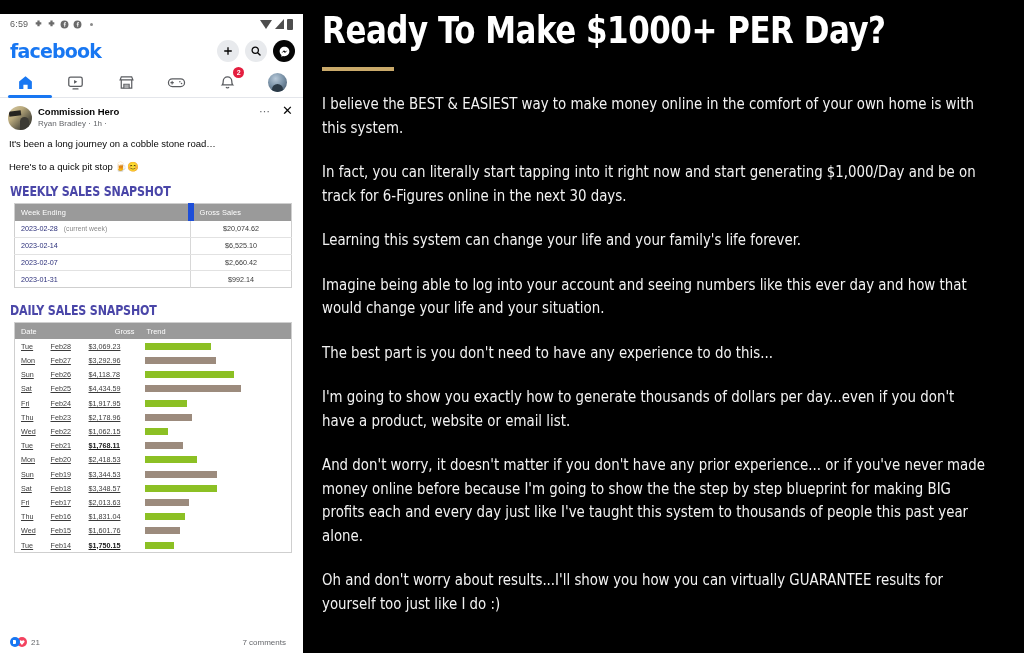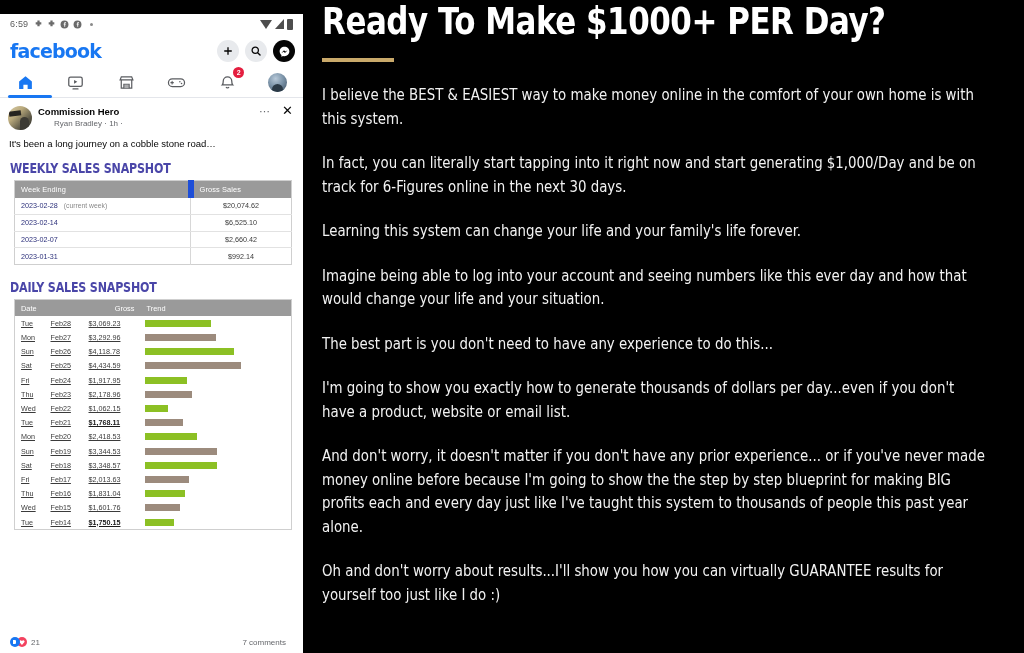--- a/index.html
+++ b/index.html
@@ -82,21 +82,21 @@
   
   .post-head { display:flex; align-items:flex-start; padding: 8px 8px 0 8px; }
   .post-av {
     width:24px;height:24px;border-radius:50%;
     background: linear-gradient(135deg,#d9cda8 0%, #b9a97c 35%, #5b5747 70%, #2e2d26 100%);
     flex:0 0 24px; margin-right:6px; position:relative; overflow:hidden;
   }
   .post-av:before{content:"";position:absolute;left:1px;top:5px;width:12px;height:5px;background:#262420;transform:rotate(-8deg);}
   .post-av:after{content:"";position:absolute;left:12px;top:11px;width:9px;height:13px;border-radius:5px 5px 0 0;background:#3c3a33;}
   .post-name { font-size:9.5px; font-weight:bold; color:#050505; line-height:12px;}
-  .post-sub { font-size:8px; color:#65676b; line-height:11px;margin-left:16px; }
+  .post-sub { font-size:8px; color:#65676b; line-height:11px; }
   .post-tools { margin-left:auto; display:flex; align-items:center; gap:11px; padding-right:2px;}
   .dots { font-size:11px; color:#65676b; letter-spacing:1px; line-height:8px;}
   .xbtn { font-size:13px; color:#050505; line-height:10px; font-weight:300;}
   .post-body { padding: 7px 9px 0 9px; }
   .post-line { font-size:9.5px; color:#050505; line-height:14px; margin-bottom:9px;}
 
   
   .report { padding: 0 8px; }
   .rep-title {
     font-family: "DejaVu Sans Condensed", "Liberation Sans Narrow", "Liberation Sans", sans-serif;
@@ -142,21 +142,21 @@
   .r-love { width:10px;height:10px;border-radius:50%;background:#F3425F;display:inline-block;margin-left:-3px;position:relative;z-index:1;}
   .r-love:after{content:"";position:absolute;left:2.2px;top:3px;width:5.5px;height:5px;background:#fff;
     clip-path: polygon(50% 100%, 0 35%, 12% 10%, 30% 5%, 50% 22%, 70% 5%, 88% 10%, 100% 35%);}
   .react-count { font-size:8px;color:#65676b;margin-left:4px;}
   .comments { margin-left:auto; font-size:8px; color:#65676b;}
 
   
   #copy {
     flex:1; background:#000; color:#ffffff;
     padding: 0 12px 0 12px;
-    position:relative; overflow:hidden;
+    position:relative; overflow:hidden;margin-top:9px;
   }
   .headline {
     font-family:"DejaVu Sans Condensed","Liberation Sans Narrow","Liberation Sans",sans-serif;
     font-weight:bold;
     font-size:37px;
     line-height:40px;
     letter-spacing:-0.5px;
     transform: scaleX(0.93);
     transform-origin: left top;
     margin: 0 0 0 0;
@@ -279,20 +279,21 @@
           <div class="post-sub">Ryan Bradley · 1h ·</div>
         </span>
         <span class="post-tools">
           <span class="dots">⋯</span>
           <span class="xbtn">✕</span>
         </span>
       </div>
 
       <div class="post-body">
         <div class="post-line">It's been a long journey on a cobble stone road…</div>
+        <div class="post-line">Here's to a quick pit stop 🍺😊</div>
       </div>
 
       <div class="report">
         <div class="rep-title">WEEKLY SALES SNAPSHOT</div>
         <table class="snap">
           <thead>
             <tr>
               <th>Week Ending</th>
               <th class="th-right">Gross Sales</th>
             </tr>

